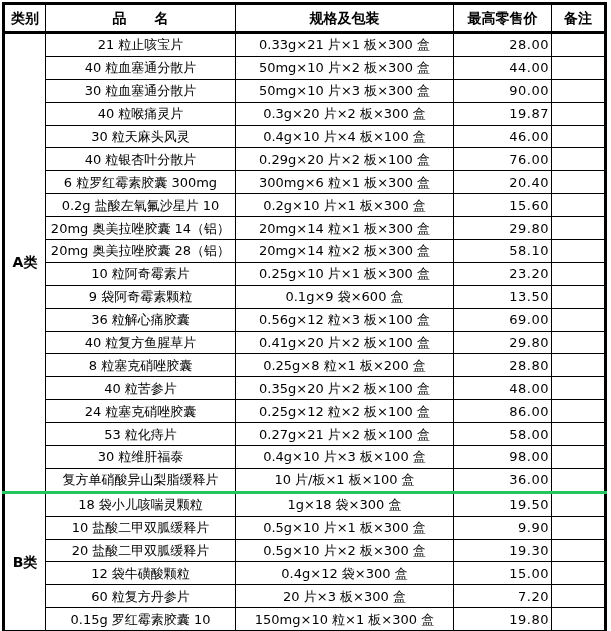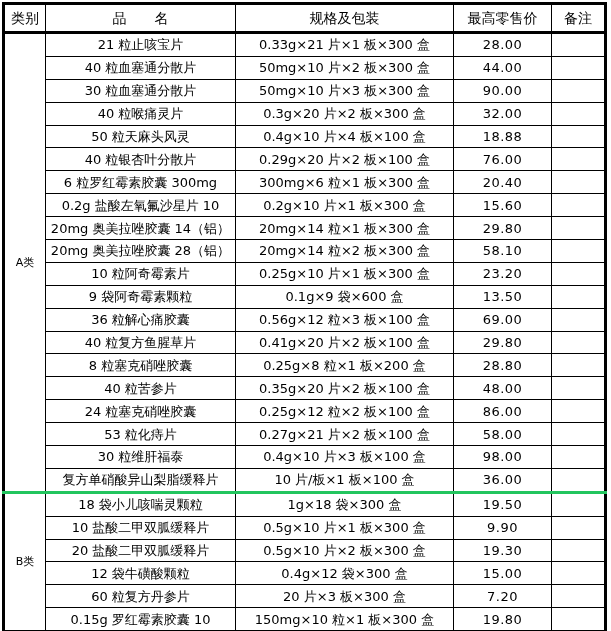--- a/index.html
+++ b/index.html
@@ -34,38 +34,39 @@
     text-align: center;
     vertical-align: middle;
     padding: 0 2px;
     white-space: nowrap;
     overflow: hidden;
     font-size: 13px;
     line-height: 1;
   }
   .price-table thead th {
     font-size: 14px;
-    font-weight: normal;
+    font-weight: bold;
     height: 26px;
     border-bottom: 3px solid #000000;
     margin-top: 44px;
   }
   .price-table tbody td {
     height: 21.9px;
     font-weight: normal;
   }
   .price-table td.cat {
-    font-weight: normal;
-    font-size: 11px;
+    font-weight: bold;
+    font-size: 14px;
   }
   .price-table tr.section-start td {
     border-top: 3px solid #22c55e;
   }
   .price-table td.price {
     letter-spacing: 0.5px;
+    text-align: right;
   }
 </style>
 </head>
 <body>
 
 <table class="price-table">
   <colgroup>
     <col class="c-cat">
       <col class="c-name">
       <col class="c-spec">
@@ -97,27 +98,27 @@
   </tr>
       <tr>
     <td class="name">30 粒血塞通分散片</td>
     <td class="spec">50mg×10 片×3 板×300 盒</td>
     <td class="price">90.00</td>
     <td class="note"></td>
   </tr>
       <tr>
     <td class="name">40 粒喉痛灵片</td>
     <td class="spec">0.3g×20 片×2 板×300 盒</td>
-    <td class="price">32.00</td>
-    <td class="note"></td>
-  </tr>
-      <tr>
-    <td class="name">50 粒天麻头风灵</td>
+    <td class="price">19.87</td>
+    <td class="note"></td>
+  </tr>
+      <tr>
+    <td class="name">30 粒天麻头风灵</td>
     <td class="spec">0.4g×10 片×4 板×100 盒</td>
-    <td class="price">18.88</td>
+    <td class="price">46.00</td>
     <td class="note"></td>
   </tr>
       <tr>
     <td class="name">40 粒银杏叶分散片</td>
     <td class="spec">0.29g×20 片×2 板×100 盒</td>
     <td class="price">76.00</td>
     <td class="note"></td>
   </tr>
       <tr>
     <td class="name">6 粒罗红霉素胶囊 300mg</td>

